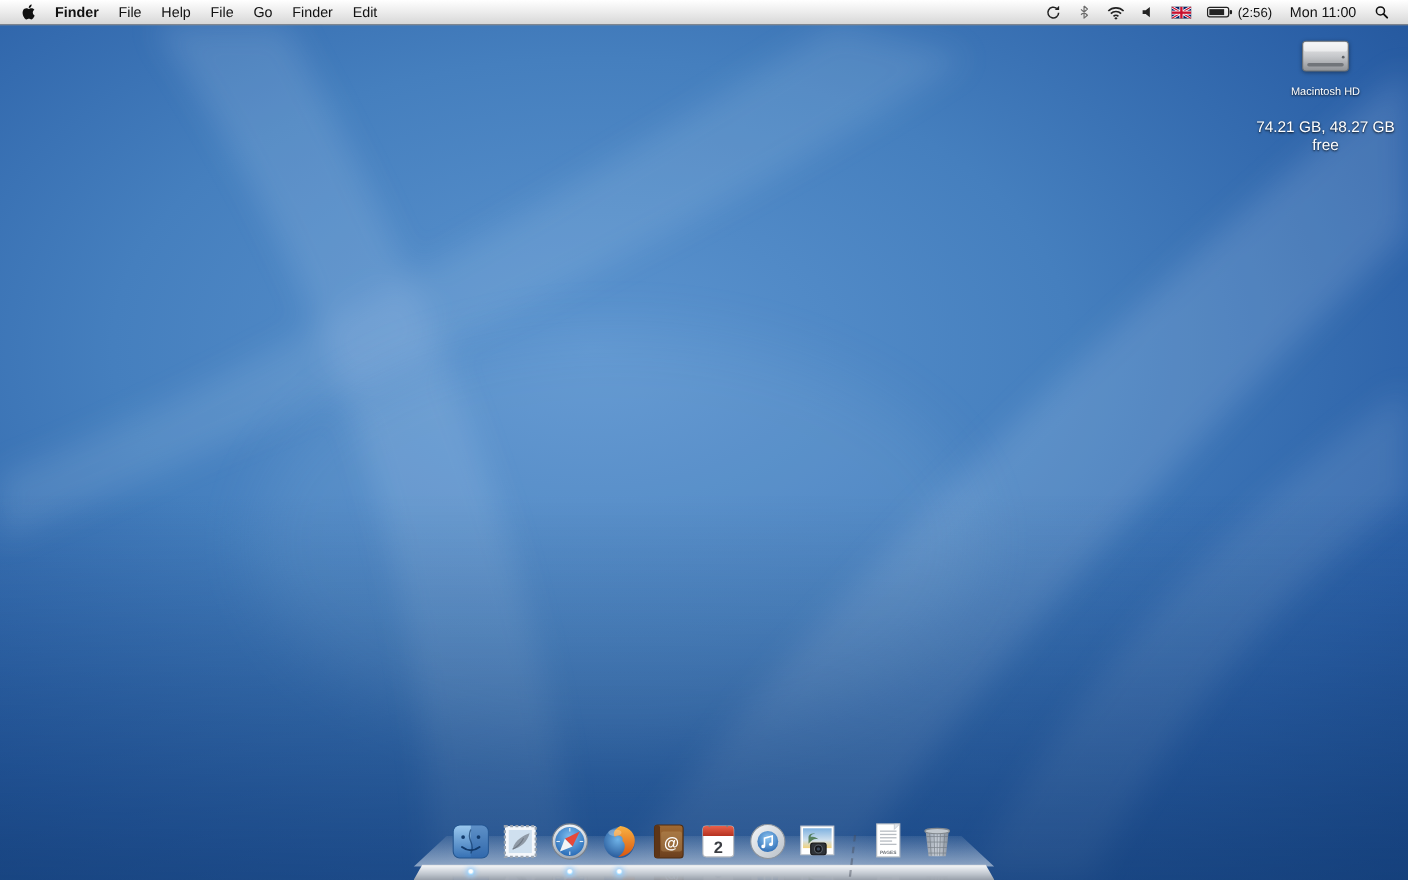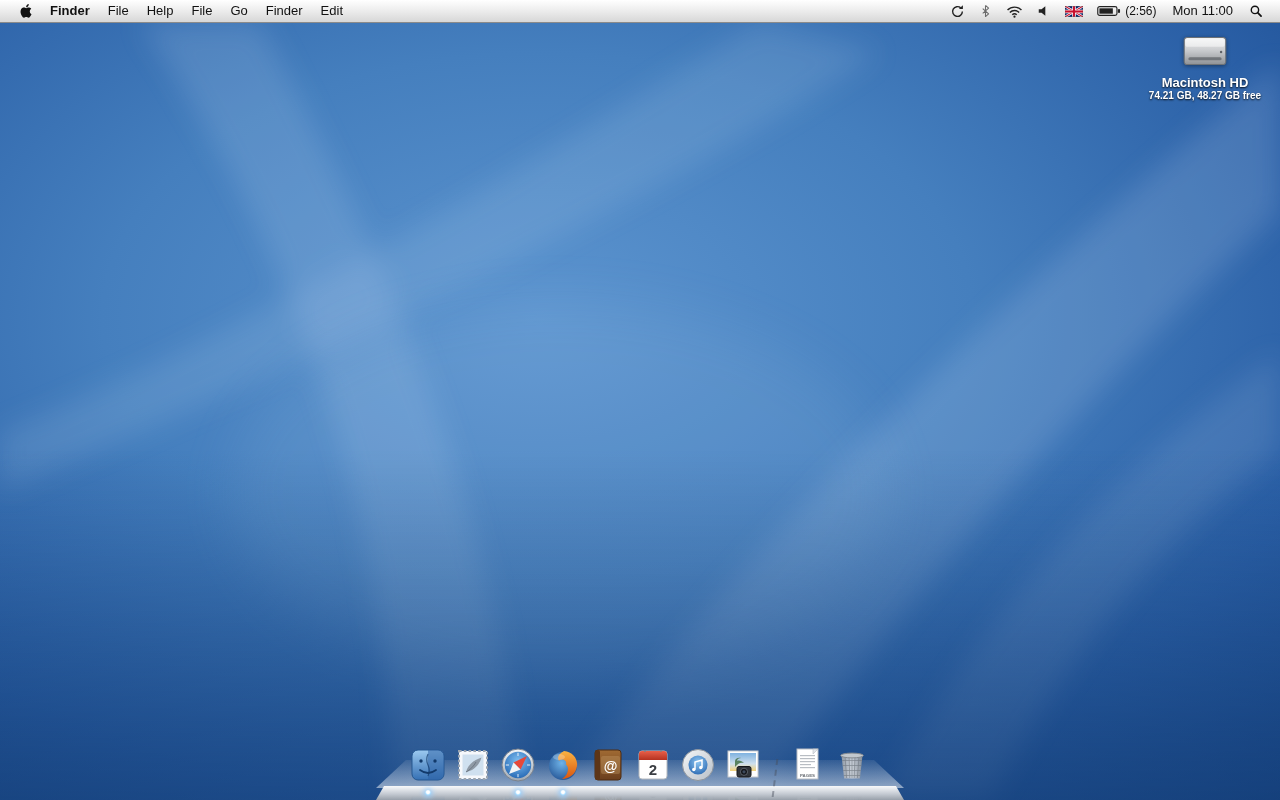--- a/index.html
+++ b/index.html
@@ -22,22 +22,22 @@
   .mb-batt span{font-size:12px;}
   .mb-clock{padding:0 9px;line-height:22px;white-space:nowrap;}
 
   
   .desktop{position:absolute;top:22px;left:0;right:0;bottom:0;overflow:hidden;}
   .desktop > svg.wallpaper{position:absolute;inset:0;width:100%;height:100%;display:block;}
 
   
   .hd{position:absolute;top:8px;right:10px;width:130px;text-align:center;z-index:10;color:#fff;cursor:default;}
   .hd svg{width:54px;height:42px;filter:drop-shadow(0 1px 2px rgba(0,0,0,0.4));}
-  .hd-label{font-size:13px;font-weight:bold;text-shadow:0 1px 2px rgba(0,0,0,0.9);line-height:13px;}
-  .hd-details{font-size:10px;text-shadow:0 1px 2px rgba(0,0,0,0.9);margin-top:1px;font-weight:bold;}
+  .hd-label{font-size:10px;font-weight:normal;text-shadow:0 1px 2px rgba(0,0,0,0.9);line-height:13px;}
+  .hd-details{font-size:14px;text-shadow:0 1px 2px rgba(0,0,0,0.9);margin-top:17px;}
 
   
   .dock{position:absolute;bottom:0;left:50%;transform:translateX(-50%);z-index:40;}
   .dock-shelf-top{position:absolute;left:0;right:0;bottom:12px;height:28px;
     background:linear-gradient(to bottom, rgba(190,200,212,0.12), rgba(235,240,246,0.55));
     clip-path:polygon(30px 0, calc(100% - 30px) 0, 100% 100%, 0 100%);}
   .dock-shelf-front{position:absolute;left:0;right:0;bottom:0;height:13px;
     background:linear-gradient(#f2f4f7,#c3c9d1 55%,#98a0aa);
     border-top:1px solid rgba(255,255,255,0.9);
     clip-path:polygon(8px 0, calc(100% - 8px) 0, 100% 100%, 0 100%);}

